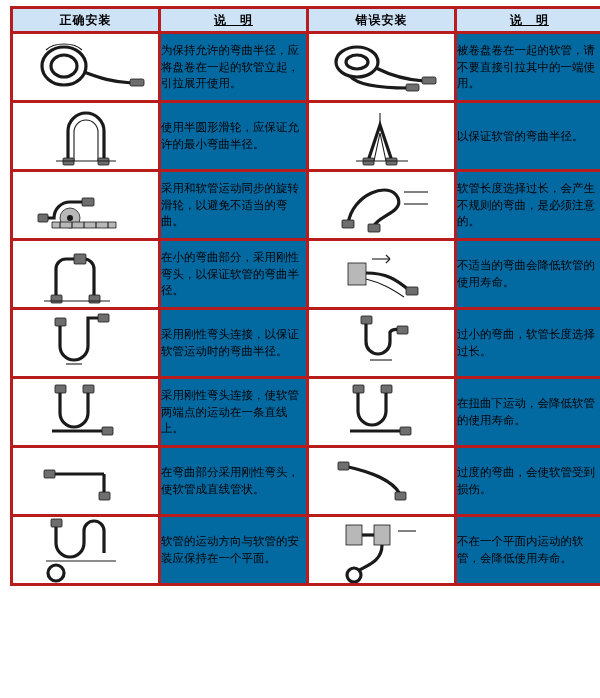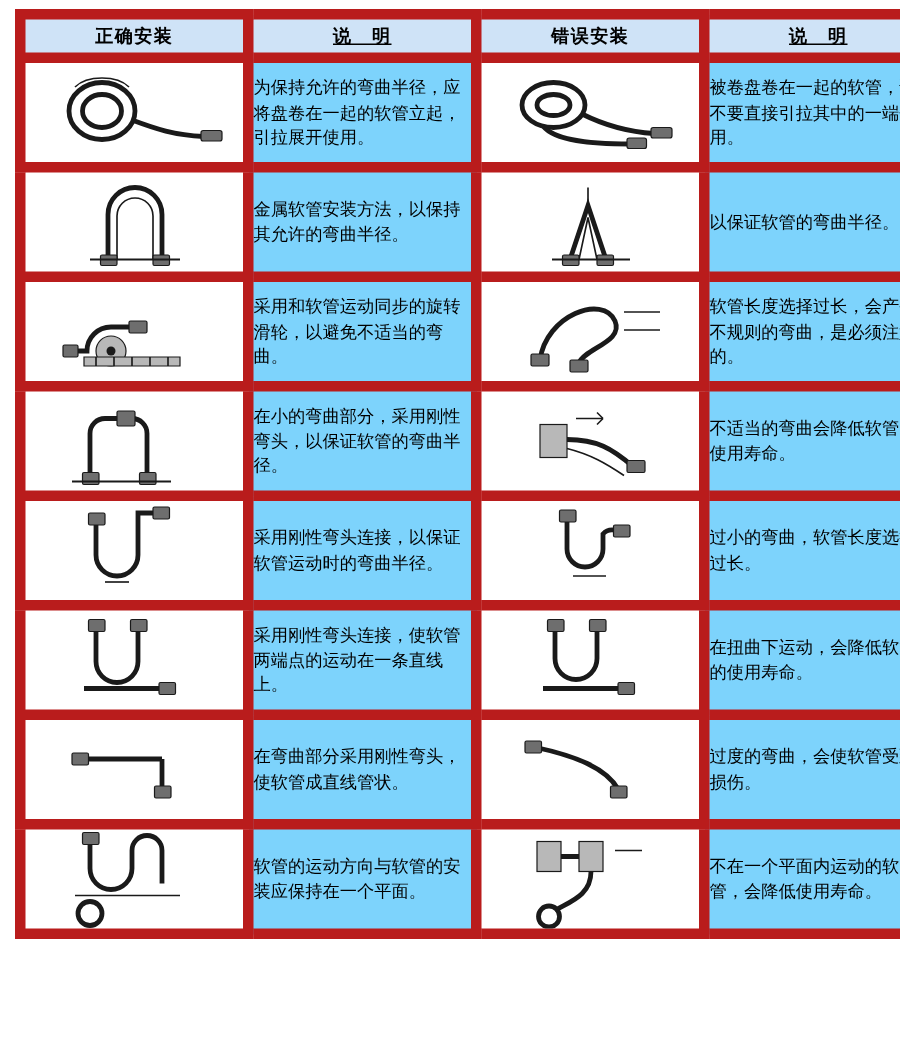--- a/index.html
+++ b/index.html
@@ -28,42 +28,42 @@
     margin: 2px 0 6px 4px;
     color: #000;
   }
   table.matrix {
     border-collapse: collapse;
     width: 580px;
     table-layout: fixed;
     border: 1px solid #3a3a8c;
   }
   table.matrix td, table.matrix th {
-    border: 7px solid #b91c1c;
+    border: 3px solid #b91c1c;
     padding: 0;
     vertical-align: middle;
   }
   thead th {
     background: #cfe3f7;
     height: 22px;
     font-size: 12px;
     font-weight: bold;
     text-align: center;
     color: #000;
     letter-spacing: 1px;
   }
   .col-img { width: 145px; }
   .col-txt { width: 145px; text-decoration: underline; }
   td.imgcell {
     background: #ffffff;
     text-align: center;
     height: 66px;
   }
   td.txtcell {
-    background: #7dd3fc;
+    background: #0369a1;
     font-size: 11.5px;
     line-height: 1.45;
     padding: 4px 6px;
     text-align: left;
     color: #000;
   }
   td.imgcell svg { display: block; margin: 0 auto; }
   .hoseline { fill: none; stroke: #1a1a1a; stroke-width: 3.2; }
   .hosethin { fill: none; stroke: #1a1a1a; stroke-width: 1.1; }
   .fit { fill: #6e6e6e; stroke: #1a1a1a; stroke-width: 0.8; }
@@ -115,21 +115,21 @@
       <tr>
         <td class="imgcell">
           <svg width="140" height="62" viewBox="0 0 140 62">
             <path d="M52 56 L52 26 A18 18 0 0 1 88 26 L88 56" class="hoseline"></path>
             <path d="M58 56 L58 27 A12 12 0 0 1 82 27 L82 56" class="hosethin"></path>
             <rect x="47" y="53" width="11" height="7" rx="1" class="fit"></rect>
             <rect x="82" y="53" width="11" height="7" rx="1" class="fit"></rect>
             <line x1="40" y1="56" x2="100" y2="56" class="wallh"></line>
           </svg>
         </td>
-        <td class="txtcell">金属软管安装方法，以保持其允许的弯曲半径。</td>
+        <td class="txtcell">使用半圆形滑轮，应保证允许的最小弯曲半径。</td>
         <td class="imgcell">
           <svg width="140" height="62" viewBox="0 0 140 62">
             <path d="M56 56 L68 20 L80 56" class="hoseline"></path>
             <path d="M62 56 L68 28 L74 56" class="hosethin"></path>
             <rect x="51" y="53" width="11" height="7" rx="1" class="fit"></rect>
             <rect x="74" y="53" width="11" height="7" rx="1" class="fit"></rect>
             <line x1="44" y1="56" x2="96" y2="56" class="wallh"></line>
             <line x1="68" y1="8" x2="68" y2="20" class="hosethin"></line>
           </svg>
         </td>

